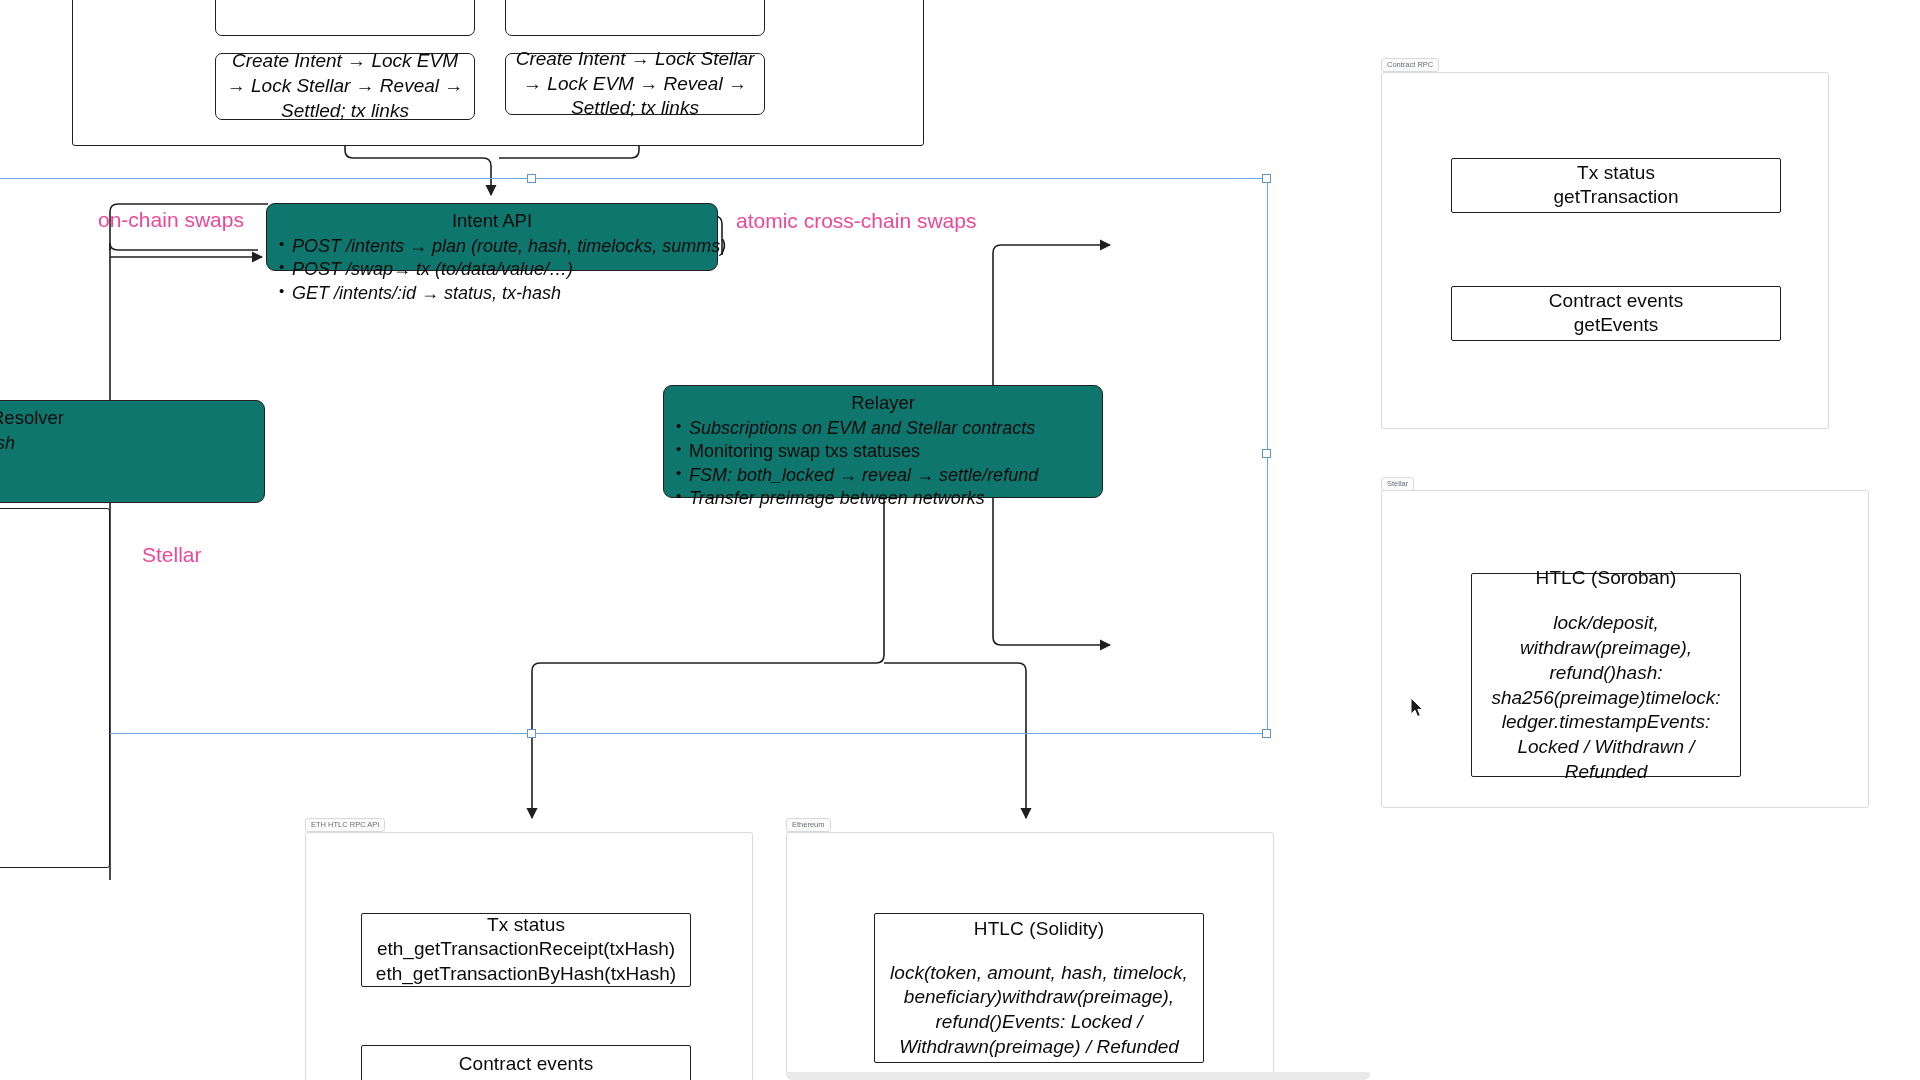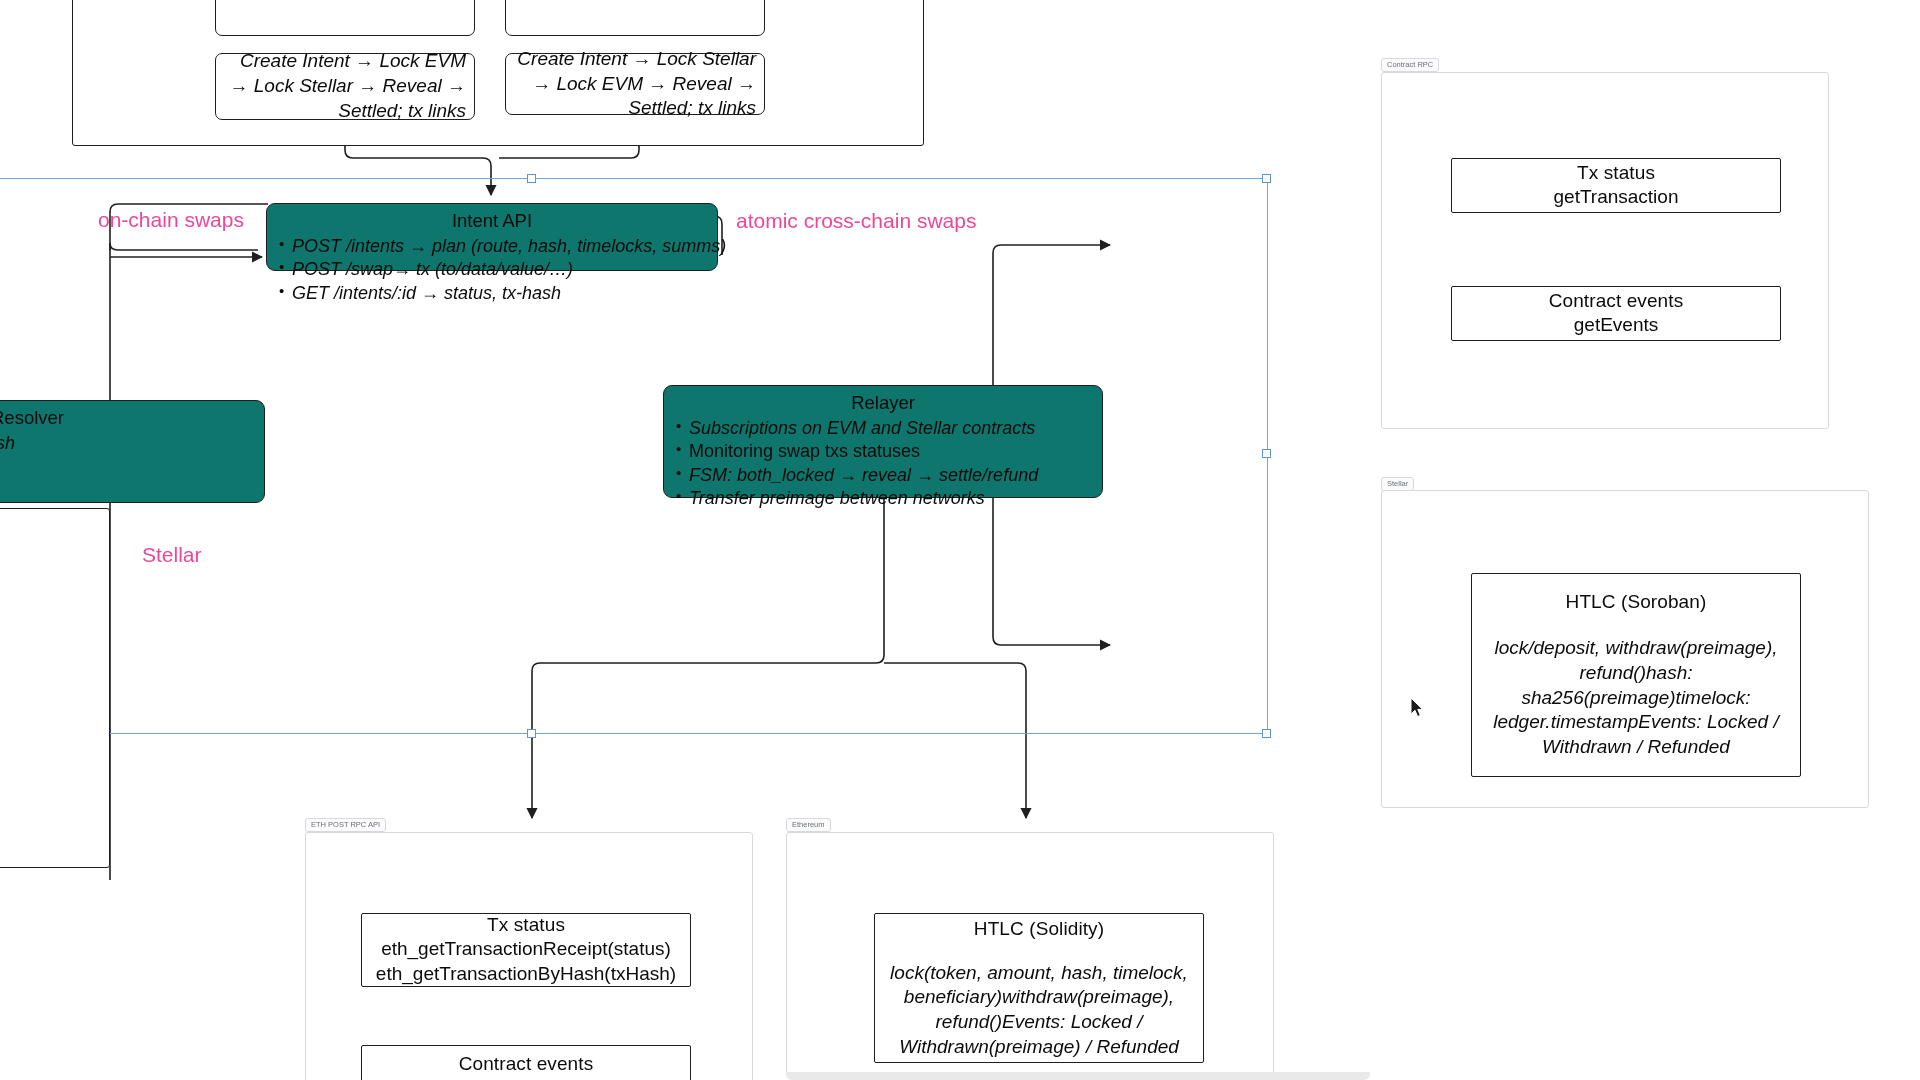--- a/index.html
+++ b/index.html
@@ -30,21 +30,21 @@
     line-height:1.25;
     text-align:center;
     font-weight:400;
     letter-spacing:.1px;
   }
   .node .sub{
     font-size:19px;
     line-height:1.3;
     text-align:center;
   }
-  .node.ital .sub, .node.ital .title{font-style:italic;text-align:right;}
+  .node.ital .sub, .node.ital .title{font-style:italic;}
 
   
   .bulletnode{
     position:absolute;box-sizing:border-box;
     border:1.5px solid #1f1f1f;border-radius:9px;background:#0f766e;
     padding:6px 12px 8px 12px;
   }
   .bulletnode .hdr{
     font-size:18.5px;text-align:center;margin-bottom:3px;
   }
@@ -191,31 +191,31 @@
   </div>
 
   <div class="node sq" style="left:1451px;top:286px;width:330px;height:55px;">
     <div class="title">Contract events</div>
     <div class="sub">getEvents</div>
   </div>
 
   <div class="group" style="left:1381px;top:490px;width:488px;height:318px;"></div>
   <div class="group-label" style="left:1381px;top:477px;">Stellar</div>
 
-  <div class="node sq" style="left:1471px;top:573px;width:330px;height:204px;padding:0 4px;">
+  <div class="node sq" style="left:1471px;top:573px;width:270px;height:204px;padding:0 4px;">
     <div class="title" style="margin-bottom:22px;">HTLC (Soroban)</div>
     <div class="sub" style="font-style:italic;">lock/deposit, withdraw(preimage), refund()hash: sha256(preimage)timelock: ledger.timestampEvents: Locked / Withdrawn / Refunded</div>
   </div>
 
   <div class="group" style="left:305px;top:832px;width:448px;height:300px;"></div>
-  <div class="group-label" style="left:305px;top:818px;">ETH POST RPC API</div>
+  <div class="group-label" style="left:305px;top:818px;">ETH HTLC RPC API</div>
 
   <div class="node sq" style="left:361px;top:913px;width:330px;height:74px;">
     <div class="title">Tx status</div>
-    <div class="sub">eth_getTransactionReceipt(status)</div>
+    <div class="sub">eth_getTransactionReceipt(txHash)</div>
     <div class="sub">eth_getTransactionByHash(txHash)</div>
   </div>
 
   <div class="node sq" style="left:361px;top:1045px;width:330px;height:62px;">
     <div class="title">Contract events</div>
     <div class="sub">eth_subscribe</div>
   </div>
 
   <div class="group" style="left:786px;top:832px;width:488px;height:243px;"></div>
   <div class="group-label" style="left:786px;top:818px;">Ethereum</div>

